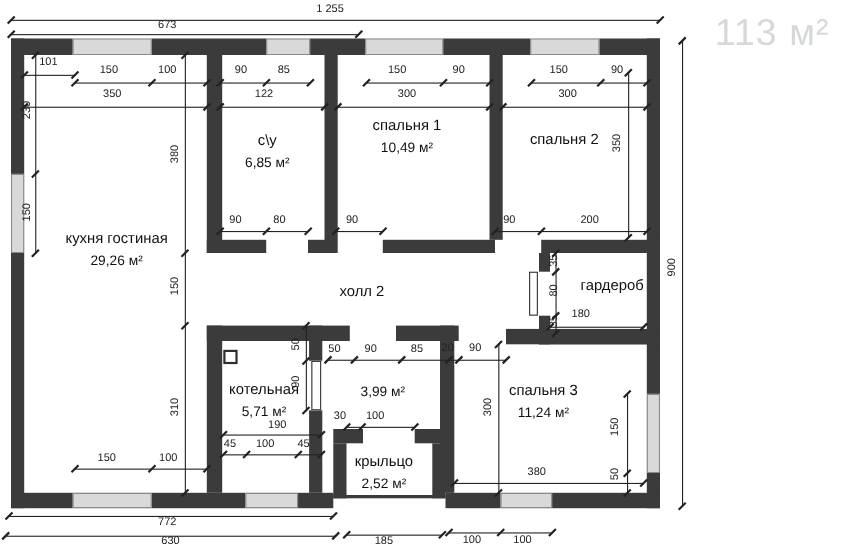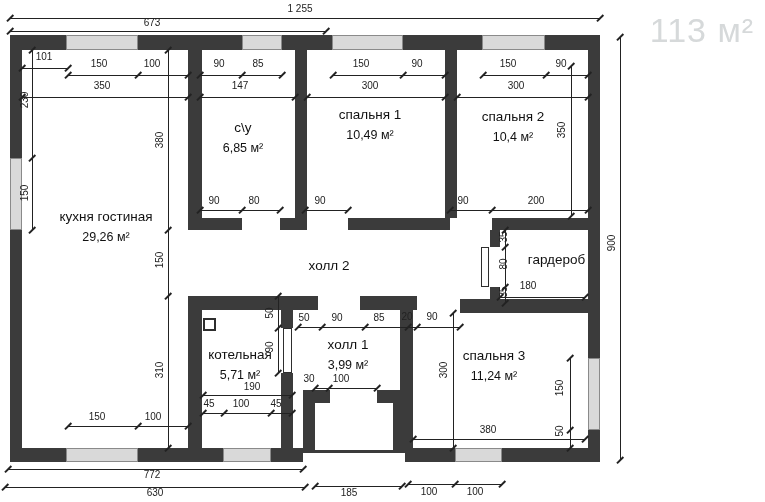--- a/index.html
+++ b/index.html
@@ -201,21 +201,21 @@
     <div class="dlabel" style="left: 44px; top: 57px;">101</div>
     <div class="dlabel" style="left: 99px; top: 64px;">150</div>
     <div class="dlabel" style="left: 152px; top: 64px;">100</div>
     <div class="dlabel" style="left: 219px; top: 64px;">90</div>
     <div class="dlabel" style="left: 258px; top: 64px;">85</div>
     <div class="dlabel" style="left: 361px; top: 64px;">150</div>
     <div class="dlabel" style="left: 417px; top: 64px;">90</div>
     <div class="dlabel" style="left: 508px; top: 64px;">150</div>
     <div class="dlabel" style="left: 561px; top: 64px;">90</div>
     <div class="dlabel" style="left: 102px; top: 86px;">350</div>
-    <div class="dlabel" style="left: 240px; top: 86px;">147</div>
+    <div class="dlabel" style="left: 240px; top: 86px;">122</div>
     <div class="dlabel" style="left: 370px; top: 86px;">300</div>
     <div class="dlabel" style="left: 516px; top: 86px;">300</div>
     <div class="dlabel rot" style="left: 25px; top: 100px;">230</div>
     <div class="dlabel rot" style="left: 25px; top: 193px;">150</div>
     <div class="dlabel rot" style="left: 160px; top: 140px;">380</div>
     <div class="dlabel rot" style="left: 160px; top: 260px;">150</div>
     <div class="dlabel rot" style="left: 160px; top: 370px;">310</div>
     <div class="dlabel rot" style="left: 562px; top: 130px;">350</div>
     <div class="dlabel rot" style="left: 612px; top: 243px;">900</div>
     <div class="dlabel" style="left: 214px; top: 201px;">90</div>
@@ -258,34 +258,36 @@
     <div class="room" style="left: 243px; top: 137px; width: 80px;">
       <div class="rname">с\у</div>
       <div class="rarea">6,85 м²</div>
     </div>
     <div class="room" style="left: 370px; top: 124px; width: 120px;">
       <div class="rname">спальня 1</div>
       <div class="rarea">10,49 м²</div>
     </div>
     <div class="room" style="left: 513px; top: 126px; width: 120px;">
       <div class="rname">спальня 2</div>
-      <div class="rarea">10,4 м²</div>
     </div>
     <div class="room" style="left: 543px; top: 259px; width: 110px; padding-left: 27px;">
       <div class="rname">гардероб</div>
     </div>
     <div class="room" style="left: 329px; top: 265px; width: 110px;">
       <div class="rname">холл 2</div>
     </div>
     <div class="room" style="left: 240px; top: 364px; width: 110px;">
       <div class="rname">котельная</div>
       <div class="rarea">5,71 м²</div>
     </div>
     <div class="room" style="left: 348px; top: 354px; width: 100px;">
-      <div class="rname">холл 1</div>
       <div class="rarea">3,99 м²</div>
     </div>
     <div class="room" style="left: 494px; top: 365px; width: 120px;">
       <div class="rname">спальня 3</div>
       <div class="rarea">11,24 м²</div>
+    </div>
+    <div class="room" style="left: 349px; top: 429px; width: 100px;">
+      <div class="rname">крыльцо</div>
+      <div class="rarea">2,52 м²</div>
     </div>
   </div>
 <div id="watermark">113 м²</div>
 
 </body></html>

